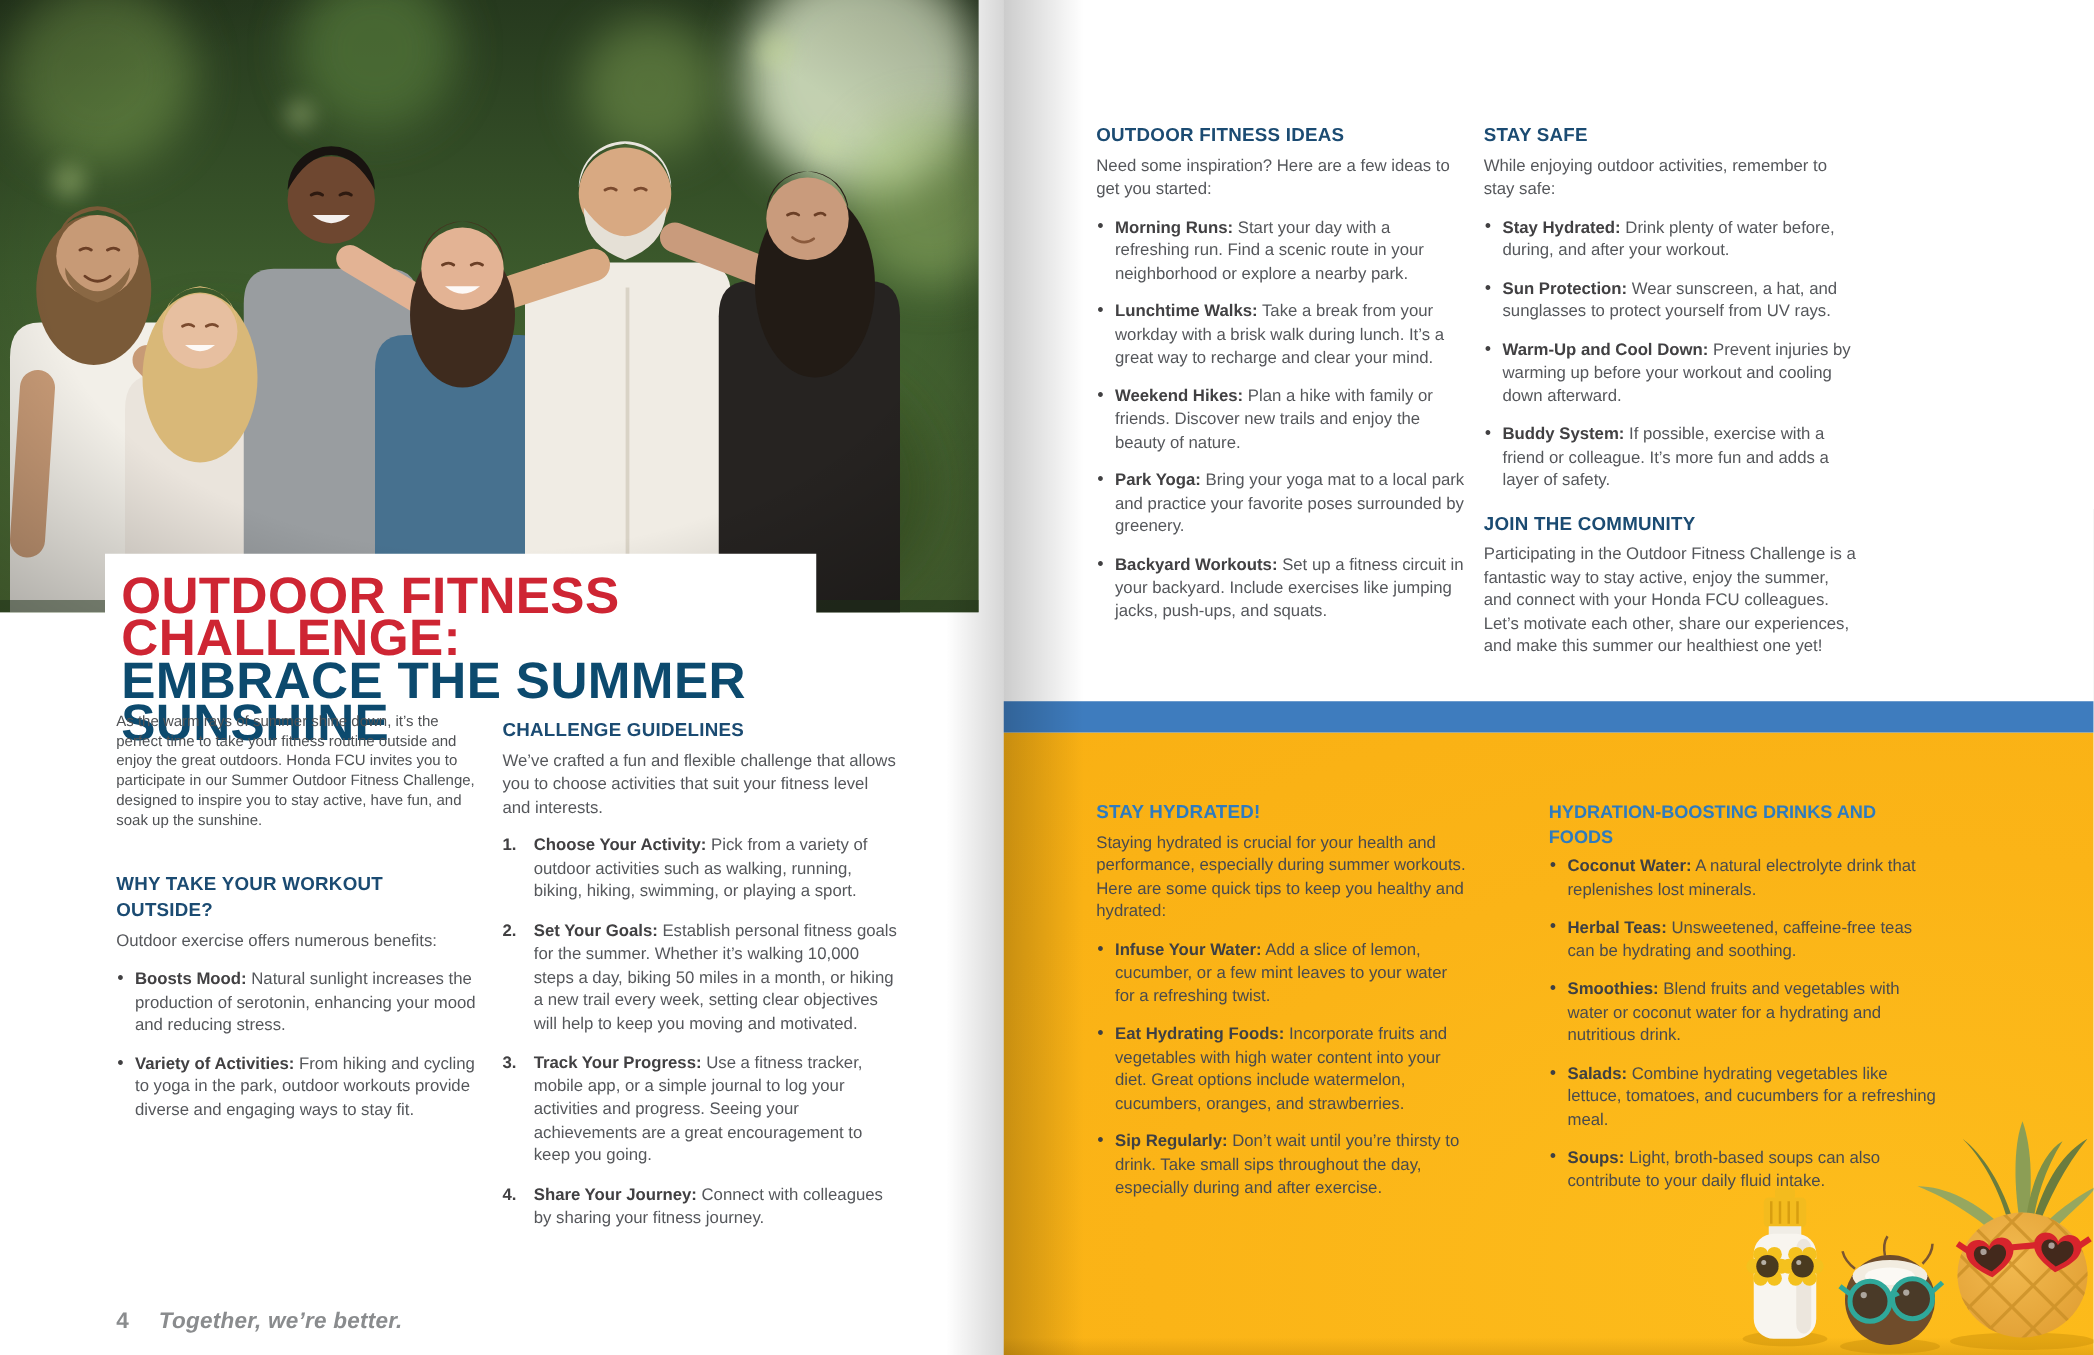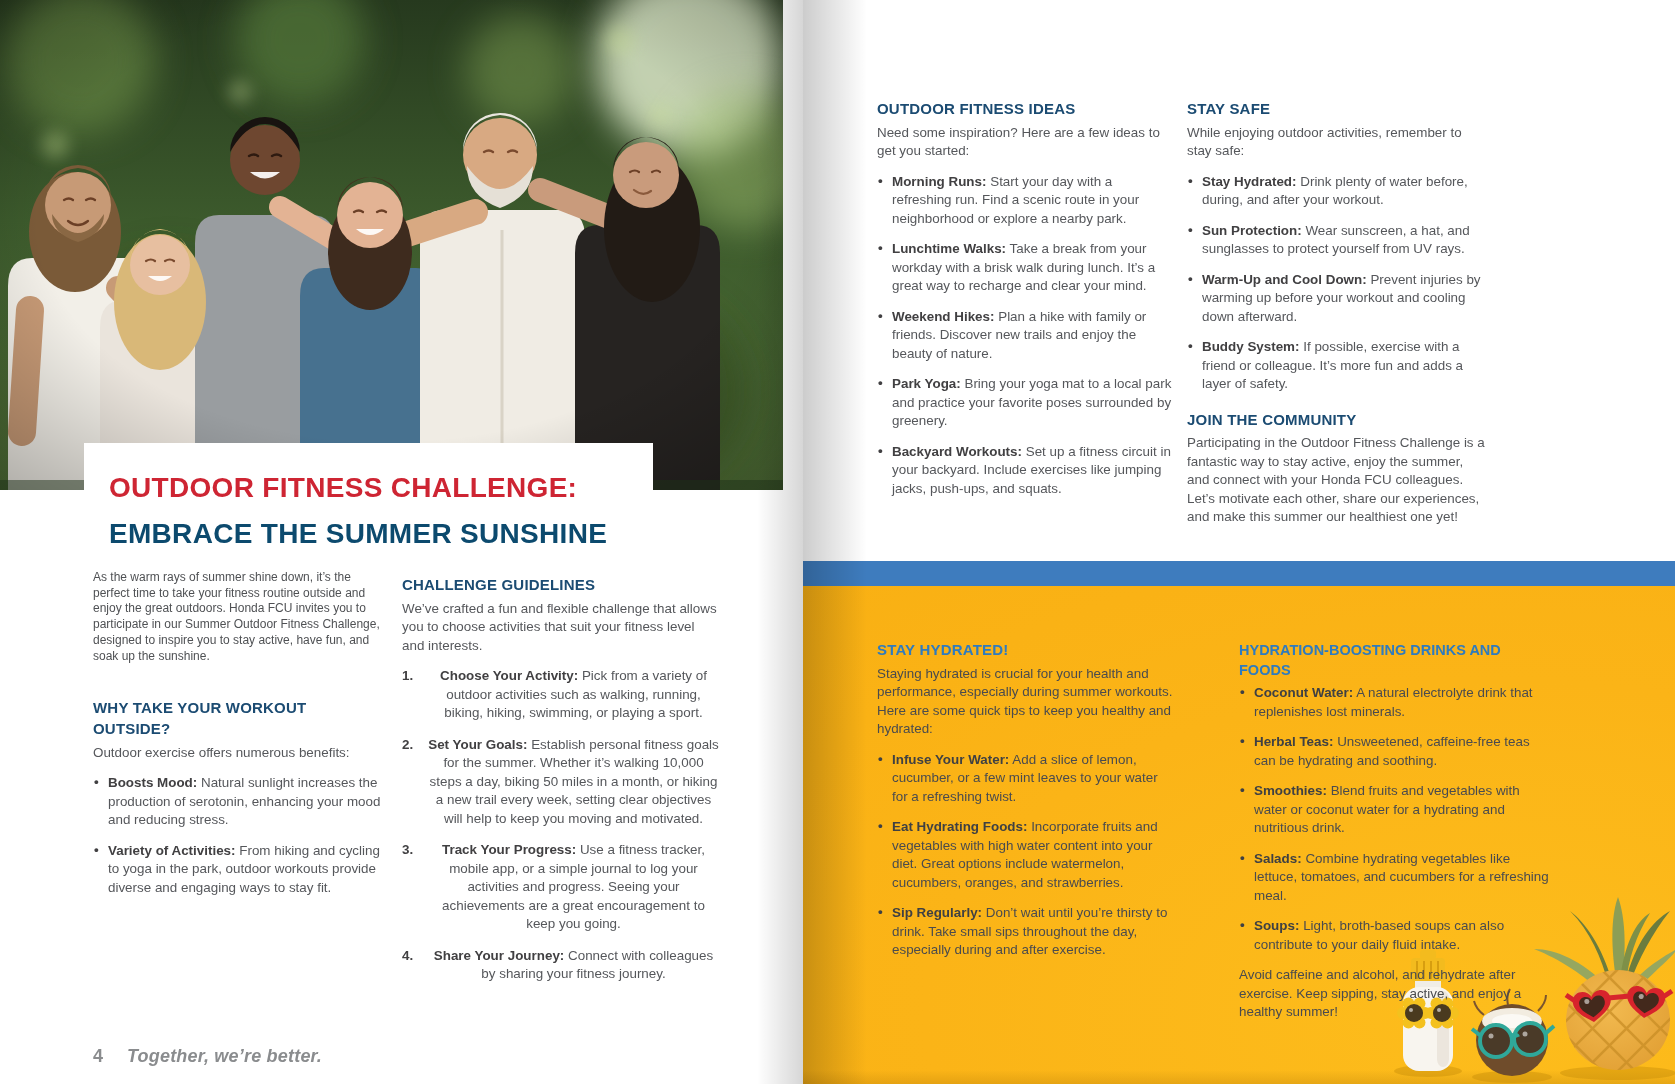--- a/index.html
+++ b/index.html
@@ -2,31 +2,31 @@
 <html><head>
 <meta charset="utf-8">
 <style>
   html,body{margin:0;padding:0;background:#e9e9e9;}
   .spread{position:relative;width:1675px;height:1084px;background:#ffffff;overflow:hidden;
           font-family:"Liberation Sans","DejaVu Sans",sans-serif;}
   
   .photo{position:absolute;left:0;top:0;width:783px;height:490px;z-index:1;}
   .title-box{position:absolute;left:84px;top:443px;width:556px;background:#fff;
              padding:16px 0 10px 13px;z-index:3;}
-  .title-line{font-weight:bold;font-size:28px;line-height:34px;letter-spacing:.3px;margin:12px;}
+  .title-line{font-weight:bold;font-size:41px;line-height:34px;letter-spacing:.3px;margin:0;}
   .t-red{color:#CE2533;}
   .t-navy{color:#0c4a6e;}
   .col{position:absolute;color:#55575B;font-size:13.4px;line-height:1.38;z-index:3;}
   .intro{font-size:12px;line-height:1.31;color:#4F5154;margin:0 0 34px 0;}
   .sec-head{font-size:15px;font-weight:bold;letter-spacing:.2px;color:#1B4B72;margin:0 0 4px 0;}
   .lead{margin:0 0 12px 0;}
   .bullets{list-style:none;margin:0;padding:0;}
   .bullets li{position:relative;padding-left:15px;margin-bottom:12px;}
   .bullets li::before{content:"\2022";position:absolute;left:1px;top:-1px;font-weight:bold;color:#414042;}
-  .steps{list-style:none;margin:0;padding:0;counter-reset:n;text-align:center;}
+  .steps{list-style:none;margin:0;padding:0;counter-reset:n;}
   .steps li{position:relative;padding-left:25px;margin-bottom:13px;counter-increment:n;}
   .steps li::before{content:counter(n) ".";position:absolute;left:0;top:0;font-weight:bold;color:#414042;}
   b{color:#414042;}
   .col-intro{left:93px;top:570px;width:292px;}
   .col-guidelines{left:402px;top:575px;width:318px;}
   .footer{position:absolute;left:93px;top:1046px;color:#8A8C8E;font-size:18px;z-index:3;}
   .page-num{font-weight:bold;margin-right:24px;}
   .tagline{font-style:italic;font-weight:bold;letter-spacing:.2px;}
   
   .col-ideas{left:877px;top:99px;width:296px;}
@@ -233,21 +233,20 @@
 
   <div class="col col-foods on-yellow">
     <h2 class="sec-head h-blue foods-head">HYDRATION-BOOSTING DRINKS AND FOODS</h2>
     <ul class="bullets">
       <li><b>Coconut Water:</b> <span>A natural electrolyte drink that replenishes lost minerals.</span></li>
       <li><b>Herbal Teas:</b> <span>Unsweetened, caffeine-free teas can be hydrating and soothing.</span></li>
       <li><b>Smoothies:</b> <span>Blend fruits and vegetables with water or coconut water for a hydrating and nutritious drink.</span></li>
       <li><b>Salads:</b> <span>Combine hydrating vegetables like lettuce, tomatoes, and cucumbers for a refreshing meal.</span></li>
       <li><b>Soups:</b> <span>Light, broth-based soups can also contribute to your daily fluid intake.</span></li>
     </ul>
-    <p class="outro">Avoid caffeine and alcohol, and rehydrate after exercise. Keep sipping, stay active, and enjoy a healthy summer!</p>
   </div>
 
   <div class="beach">
     <svg width="295" height="189" viewBox="0 0 295 189">
       <defs>
         <radialGradient id="pbodyg" cx="0.42" cy="0.38" r="0.85">
           <stop offset="0" stop-color="#F2BA50"></stop>
             <stop offset="1" stop-color="#DE9A2E"></stop>
         </radialGradient>
         <clipPath id="pclip">

